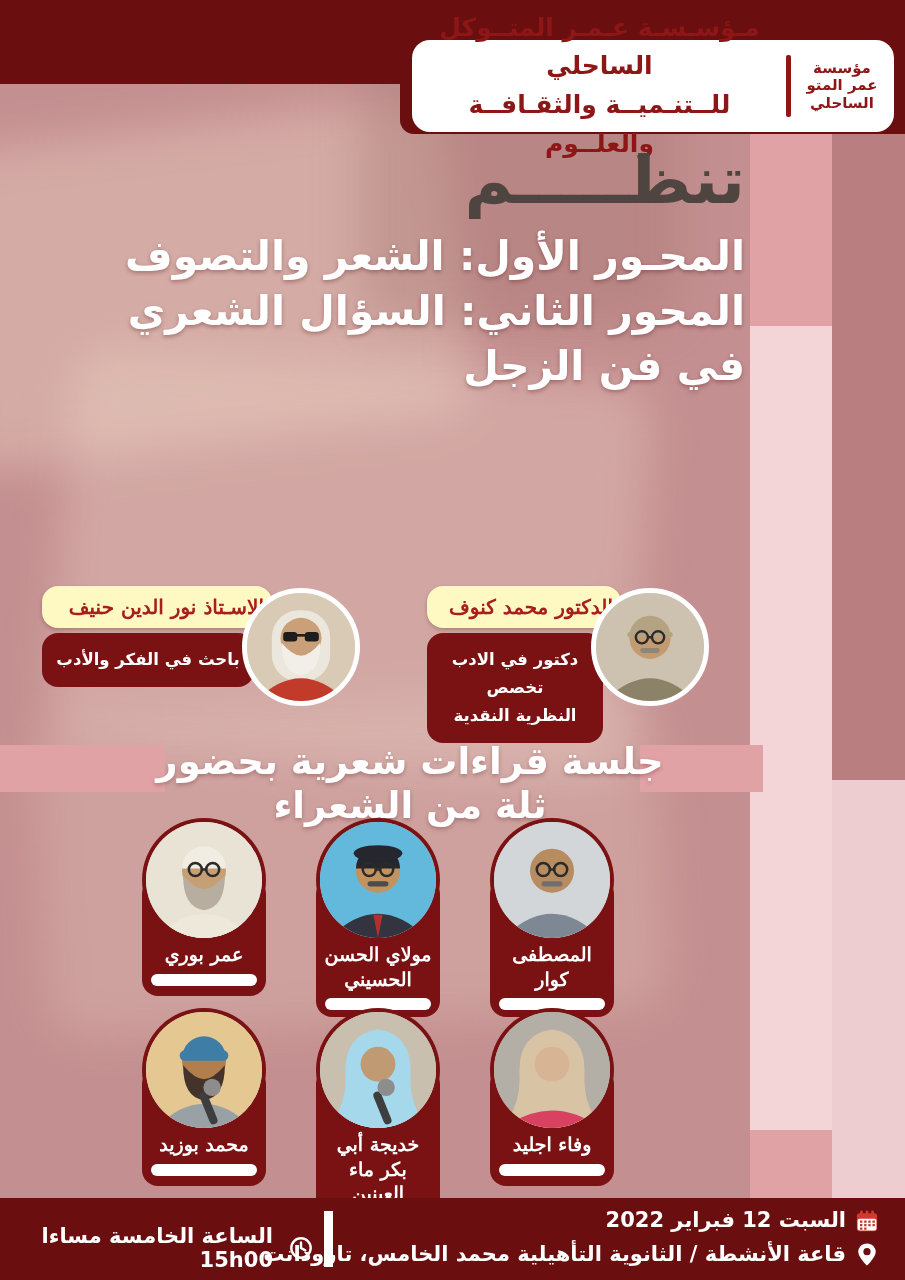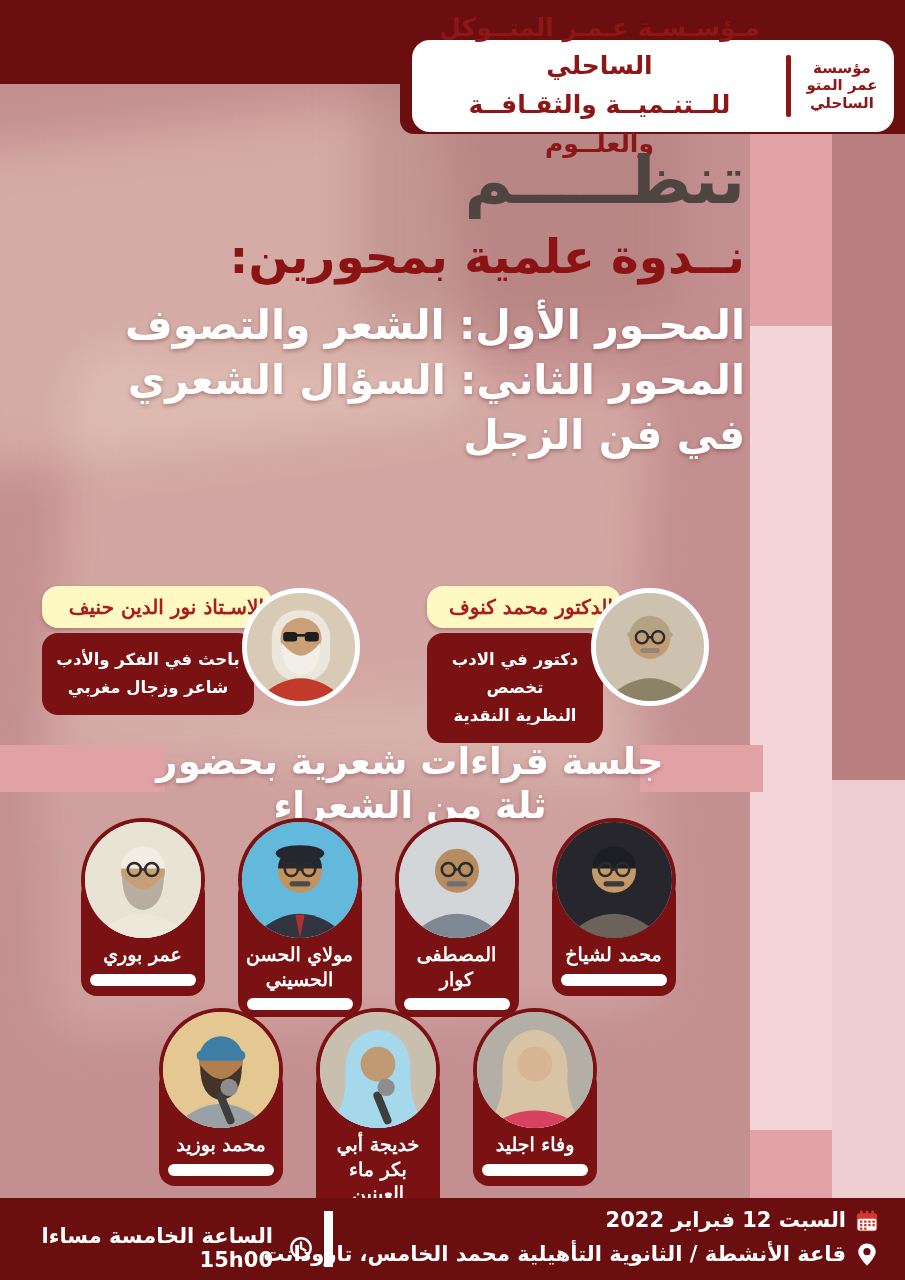--- a/index.html
+++ b/index.html
@@ -50,21 +50,21 @@
     position:absolute;right:0;top:2px;width:108px;height:108px;border-radius:50%;border:5px solid #fff;
     overflow:hidden;background:#ddd;
   }
   .sp-photo svg{display:block;}
   
   .session-title{
     position:absolute;top:740px;left:80px;width:660px;text-align:center;color:#fff;
     font-size:37px;font-weight:bold;line-height:1.18;text-shadow:0 2px 4px rgba(80,15,15,.3);
   }
   
-  .poet-row{position:absolute;left:22px;width:712px;display:flex;justify-content:center;align-items:flex-start;gap:33px;direction:ltr;}
+  .poet-row{position:absolute;left:22px;width:712px;display:flex;justify-content:center;align-items:flex-start;gap:50px;direction:ltr;}
   .row-1{top:822px;}
   .row-2{top:1012px;}
   .poet-card{width:124px;display:flex;flex-direction:column;align-items:center;}
   .poet-photo{
     width:116px;height:116px;border-radius:50%;overflow:hidden;margin-bottom:-60px;position:relative;z-index:1;
     box-shadow:0 0 0 4px var(--maroonCard);background:#ccc;
   }
   .poet-photo svg{display:block;}
   .poet-box{
     width:100%;background:var(--maroonCard);border-radius:16px;padding:64px 5px 7px;box-sizing:border-box;
@@ -112,34 +112,32 @@
     </div>
     <div class="logo-divider"></div>
     <div class="header-text">
       <div>مـؤسـسـة عـمـر المتــوكل الساحلي</div>
       <div>للــتنـميــة والثقـافــة والعلــوم</div>
     </div>
   </div>
 
   <div class="titles">
     <div class="organizes">تنظـــــم</div>
-    <div class="seminar">نــدوة علمية بمحورين:</div>
     <div class="axis">
       <div>المحـور الأول: الشعر والتصوف</div>
       <div>المحور الثاني: السؤال الشعري</div>
       <div>في فن الزجل</div>
     </div>
   </div>
 
   <div>
   <div class="speaker-card sp-1">
     <div class="sp-name">الاسـتاذ نور الدين حنيف</div>
     <div class="sp-bio">
       <div class="sp-bio-line">باحث في الفكر والأدب</div>
-      <div class="sp-bio-line">شاعر وزجال مغربي</div>
     </div>
     <div class="sp-photo">
           <svg viewBox="0 0 100 100" preserveAspectRatio="none" width="100%" height="100%">
             <rect width="100" height="100" fill="#d8cab4"></rect>
             <rect x="23" y="16" width="54" height="66" rx="25" fill="#ece7dd"></rect>
             <path d="M8 100 Q50 58 92 100 Z" fill="#c23b2a"></path>
             <circle cx="50" cy="42" r="19" fill="#c9a078"></circle>
             <path d="M32 46 Q32 74 50 76 Q68 74 68 46 Q58 58 50 58 Q42 58 32 46 Z" fill="#f2efe8"></path>
             <g fill="#1d1d1d">
               <rect x="33.5" y="36" width="13" height="9" rx="3"></rect>
@@ -237,40 +235,20 @@
               <line x1="48" y1="41" x2="52" y2="41"></line>
             </g>
           </svg>
         </div>
     <div class="poet-box">
       <div class="poet-name">المصطفى كوار</div>
       <div class="poet-strip"></div>
     </div>
   </div>
 
-  <div class="poet-card">
-    <div class="poet-photo">
-          <svg viewBox="0 0 100 100" preserveAspectRatio="none" width="100%" height="100%">
-            <rect width="100" height="100" fill="#26262c"></rect>
-            <path d="M8 100 Q50 58 92 100 Z" fill="#6b635a"></path>
-            <circle cx="50" cy="42" r="19" fill="#c3996a"></circle>
-            <path d="M31 40 A19 19 0 0 1 69 40 Z" fill="#1d1d24"></path>
-            <rect x="41" y="51" width="18" height="4.6" rx="2.3" fill="#3a3a3a"></rect>
-            <g fill="none" stroke="#2b2b2b" stroke-width="2.2">
-              <circle cx="42.5" cy="41" r="5.6"></circle>
-              <circle cx="57.5" cy="41" r="5.6"></circle>
-              <line x1="48" y1="41" x2="52" y2="41"></line>
-            </g>
-          </svg>
-        </div>
-    <div class="poet-box">
-      <div class="poet-name">محمد لشياخ</div>
-      <div class="poet-strip"></div>
-    </div>
-  </div>
 </div>
   <div class="poet-row row-2">
   <div class="poet-card">
     <div class="poet-photo">
           <svg viewBox="0 0 100 100" preserveAspectRatio="none" width="100%" height="100%">
             <rect width="100" height="100" fill="#e5c792"></rect>
             <path d="M8 100 Q50 58 92 100 Z" fill="#9aa1a6"></path>
             <circle cx="50" cy="42" r="19" fill="#b27e4e"></circle>
             <path d="M32 46 Q32 74 50 76 Q68 74 68 46 Q58 58 50 58 Q42 58 32 46 Z" fill="#43332a"></path>
             <path d="M31 40 A19 19 0 0 1 69 40 Z" fill="#3e7ea6"></path>

